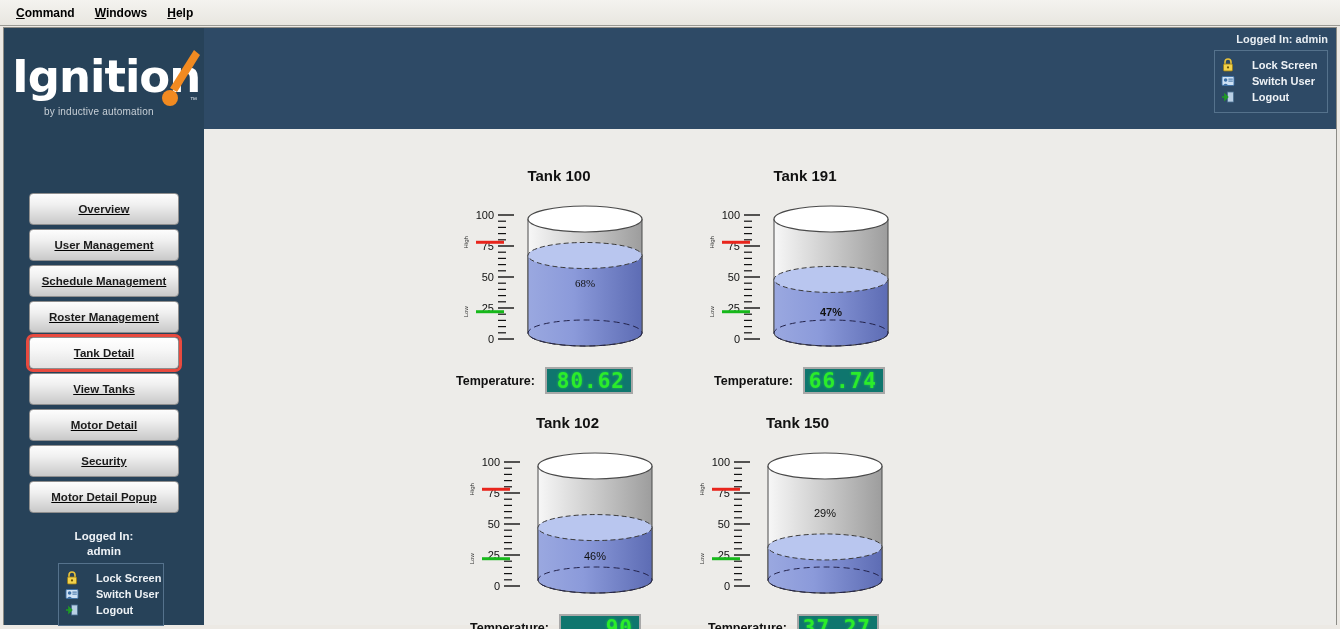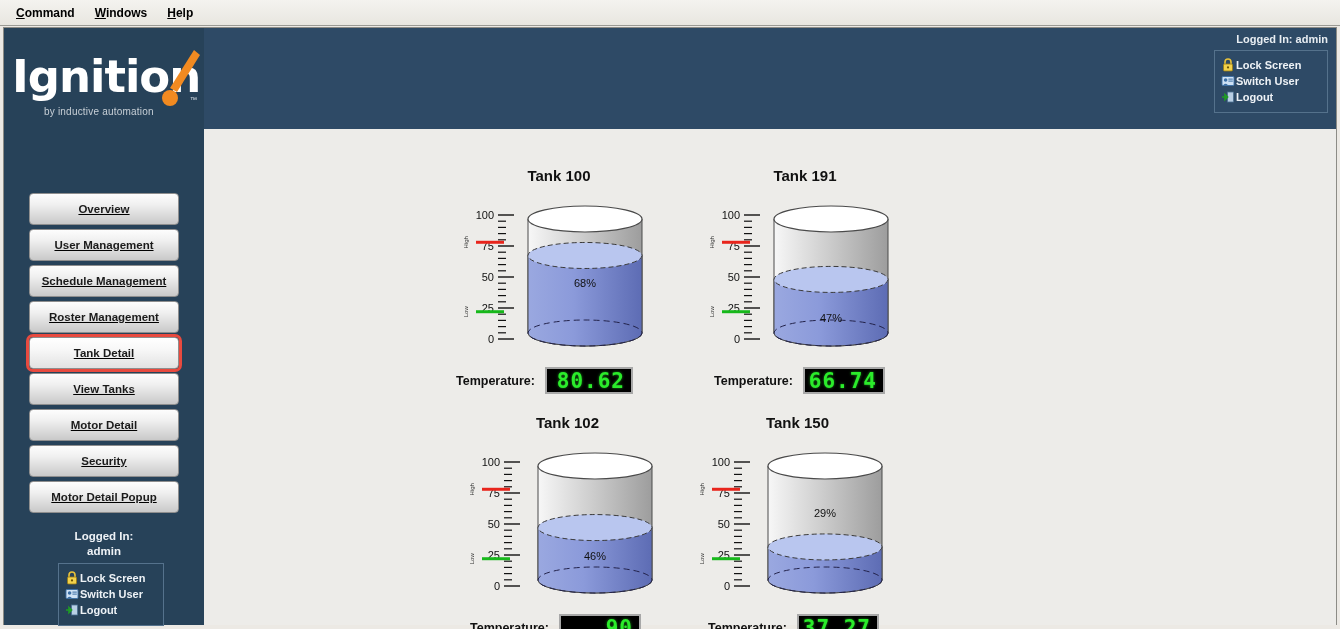--- a/index.html
+++ b/index.html
@@ -54,21 +54,21 @@
   
   .hdr-login{
     position:absolute;right:8px;top:5px;
     font-size:11px;font-weight:bold;color:#e8edf2;
   }
   .hdr-userbox{
     position:absolute;right:8px;top:22px;width:100px;
     border:1px solid #55728c;padding:5px 6px 6px 6px;
   }
   .userline{
-    display:flex;align-items:center;gap:1px;
+    display:flex;align-items:center;gap:17px;
     font-size:11px;font-weight:bold;color:#eef2f6;margin:2px 0;
     white-space:nowrap;cursor:pointer;
   }
   .ic{width:14px;height:14px;flex:0 0 14px;position:relative;}
 
   
   .sidebar{
     position:absolute;left:0;top:101px;width:200px;height:496px;
     background:#274259;
   }
@@ -107,21 +107,21 @@
   .gauge{position:absolute;}
   .gauge svg{display:block;}
   .tank-vessel{position:absolute;}
   .pct-label{
     position:absolute;width:100%;text-align:center;
     font-size:11px;color:#111;font-family:"Liberation Sans",sans-serif;
   }
   .temp-row{position:absolute;display:flex;align-items:center;gap:10px;}
   .temp-label{font-size:12.5px;font-weight:bold;color:#111;}
   .led{
-    background:#000000;border:2px solid #a8a8a8;
+    background:#0f766e;border:2px solid #a8a8a8;
     padding:3px 6px;box-sizing:border-box;
     display:flex;align-items:center;justify-content:flex-end;
   }
   .led span{
     font-family:"DejaVu Sans Mono",monospace;
     font-size:21px;font-weight:bold;color:#2bec2b;
     letter-spacing:1px;line-height:22px;
     text-shadow:0 0 3px rgba(50,255,50,.55);
   }
 </style>
@@ -301,21 +301,21 @@
                   <stop offset=".40" stop-color="#8b9ada"></stop>
                   <stop offset="1" stop-color="#5d6cb4"></stop>
                 </linearGradient>
               </defs>
               <path d="M8 14 V128 A57 13 0 0 0 122 128 V14Z" fill="url(#gr0)" stroke="#4a4a4a" stroke-width="1"></path>
               <path d="M8 50.47999999999999 V128 A57 13 0 0 0 122 128 V50.47999999999999Z" fill="url(#bl0)" stroke="#4a4a4a" stroke-width="1"></path>
               <ellipse cx="65" cy="50.47999999999999" rx="57" ry="13" fill="#b9c6ef" stroke="#3a3a3a" stroke-width="1" stroke-dasharray="5,3"></ellipse>
               <ellipse cx="65" cy="128" rx="57" ry="13" fill="none" stroke="#22224a" stroke-width="1" stroke-dasharray="6,4"></ellipse>
               <ellipse cx="65" cy="14" rx="57" ry="13" fill="#ffffff" stroke="#4a4a4a" stroke-width="1.2"></ellipse>
             </svg>
-          <div class="pct-label" id="p0" style="top: 72.48px;">68%</div>
+          <div class="pct-label" id="p0" style="top: 72.48px; font-family: Liberation Serif, serif;">68%</div>
         </div>
         <div class="temp-row" style="left:2px;top:200px;">
           <div class="temp-label">Temperature:</div>
           <div class="led" style="width:88px;height:27px;">
             <span>80.62</span>
           </div>
         </div>
       </div>
 
       <div class="tank-panel" style="left:496px;top:38px;width:210px;height:240px;">
@@ -367,21 +367,21 @@
                   <stop offset=".40" stop-color="#8b9ada"></stop>
                   <stop offset="1" stop-color="#5d6cb4"></stop>
                 </linearGradient>
               </defs>
               <path d="M8 14 V128 A57 13 0 0 0 122 128 V14Z" fill="url(#gr1)" stroke="#4a4a4a" stroke-width="1"></path>
               <path d="M8 74.42 V128 A57 13 0 0 0 122 128 V74.42Z" fill="url(#bl1)" stroke="#4a4a4a" stroke-width="1"></path>
               <ellipse cx="65" cy="74.42" rx="57" ry="13" fill="#b9c6ef" stroke="#3a3a3a" stroke-width="1" stroke-dasharray="5,3"></ellipse>
               <ellipse cx="65" cy="128" rx="57" ry="13" fill="none" stroke="#22224a" stroke-width="1" stroke-dasharray="6,4"></ellipse>
               <ellipse cx="65" cy="14" rx="57" ry="13" fill="#ffffff" stroke="#4a4a4a" stroke-width="1.2"></ellipse>
             </svg>
-          <div class="pct-label" id="p1" style="top: 107px;">47%</div>
+          <div class="pct-label" id="p1" style="top: 101px; font-weight: bold;">47%</div>
         </div>
         <div class="temp-row" style="left:14px;top:200px;">
           <div class="temp-label">Temperature:</div>
           <div class="led" style="width:82px;height:27px;">
             <span>66.74</span>
           </div>
         </div>
       </div>
 
       <div class="tank-panel" style="left:256px;top:285px;width:215px;height:240px;">

